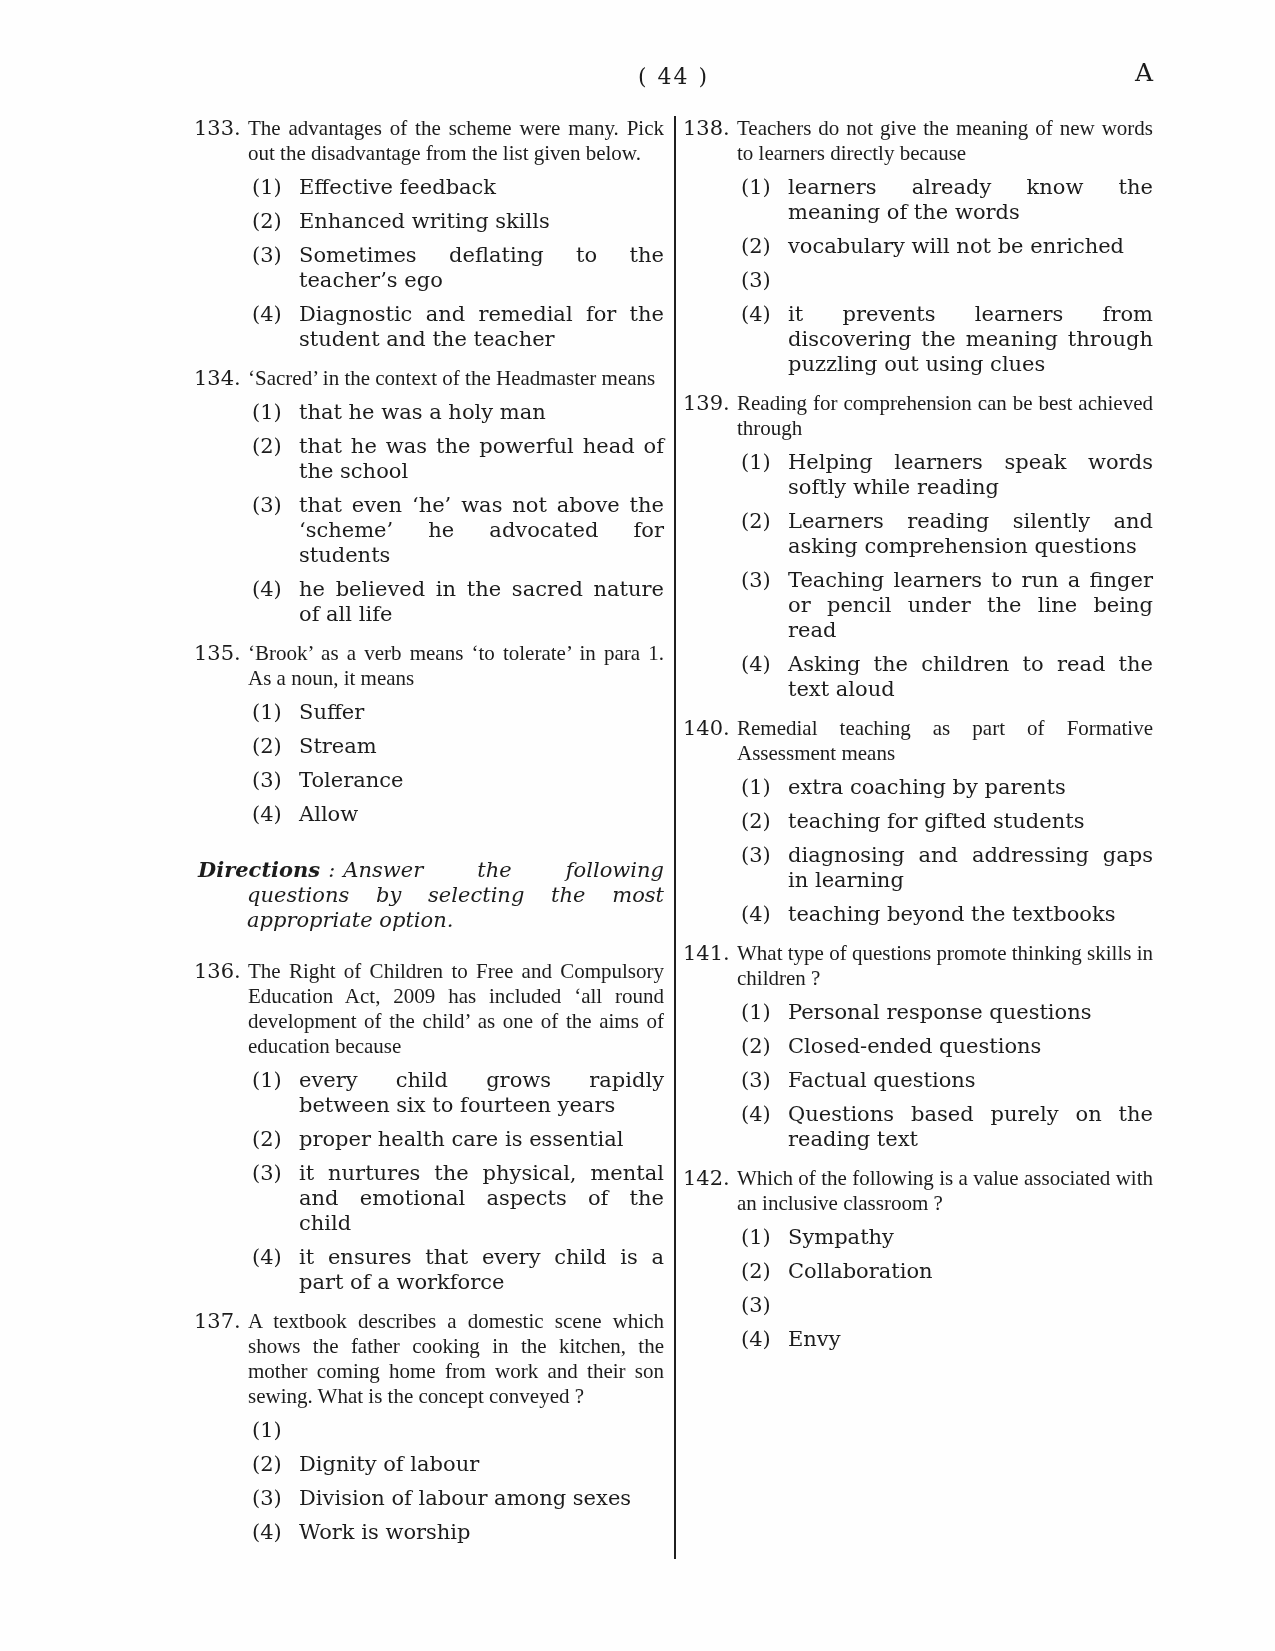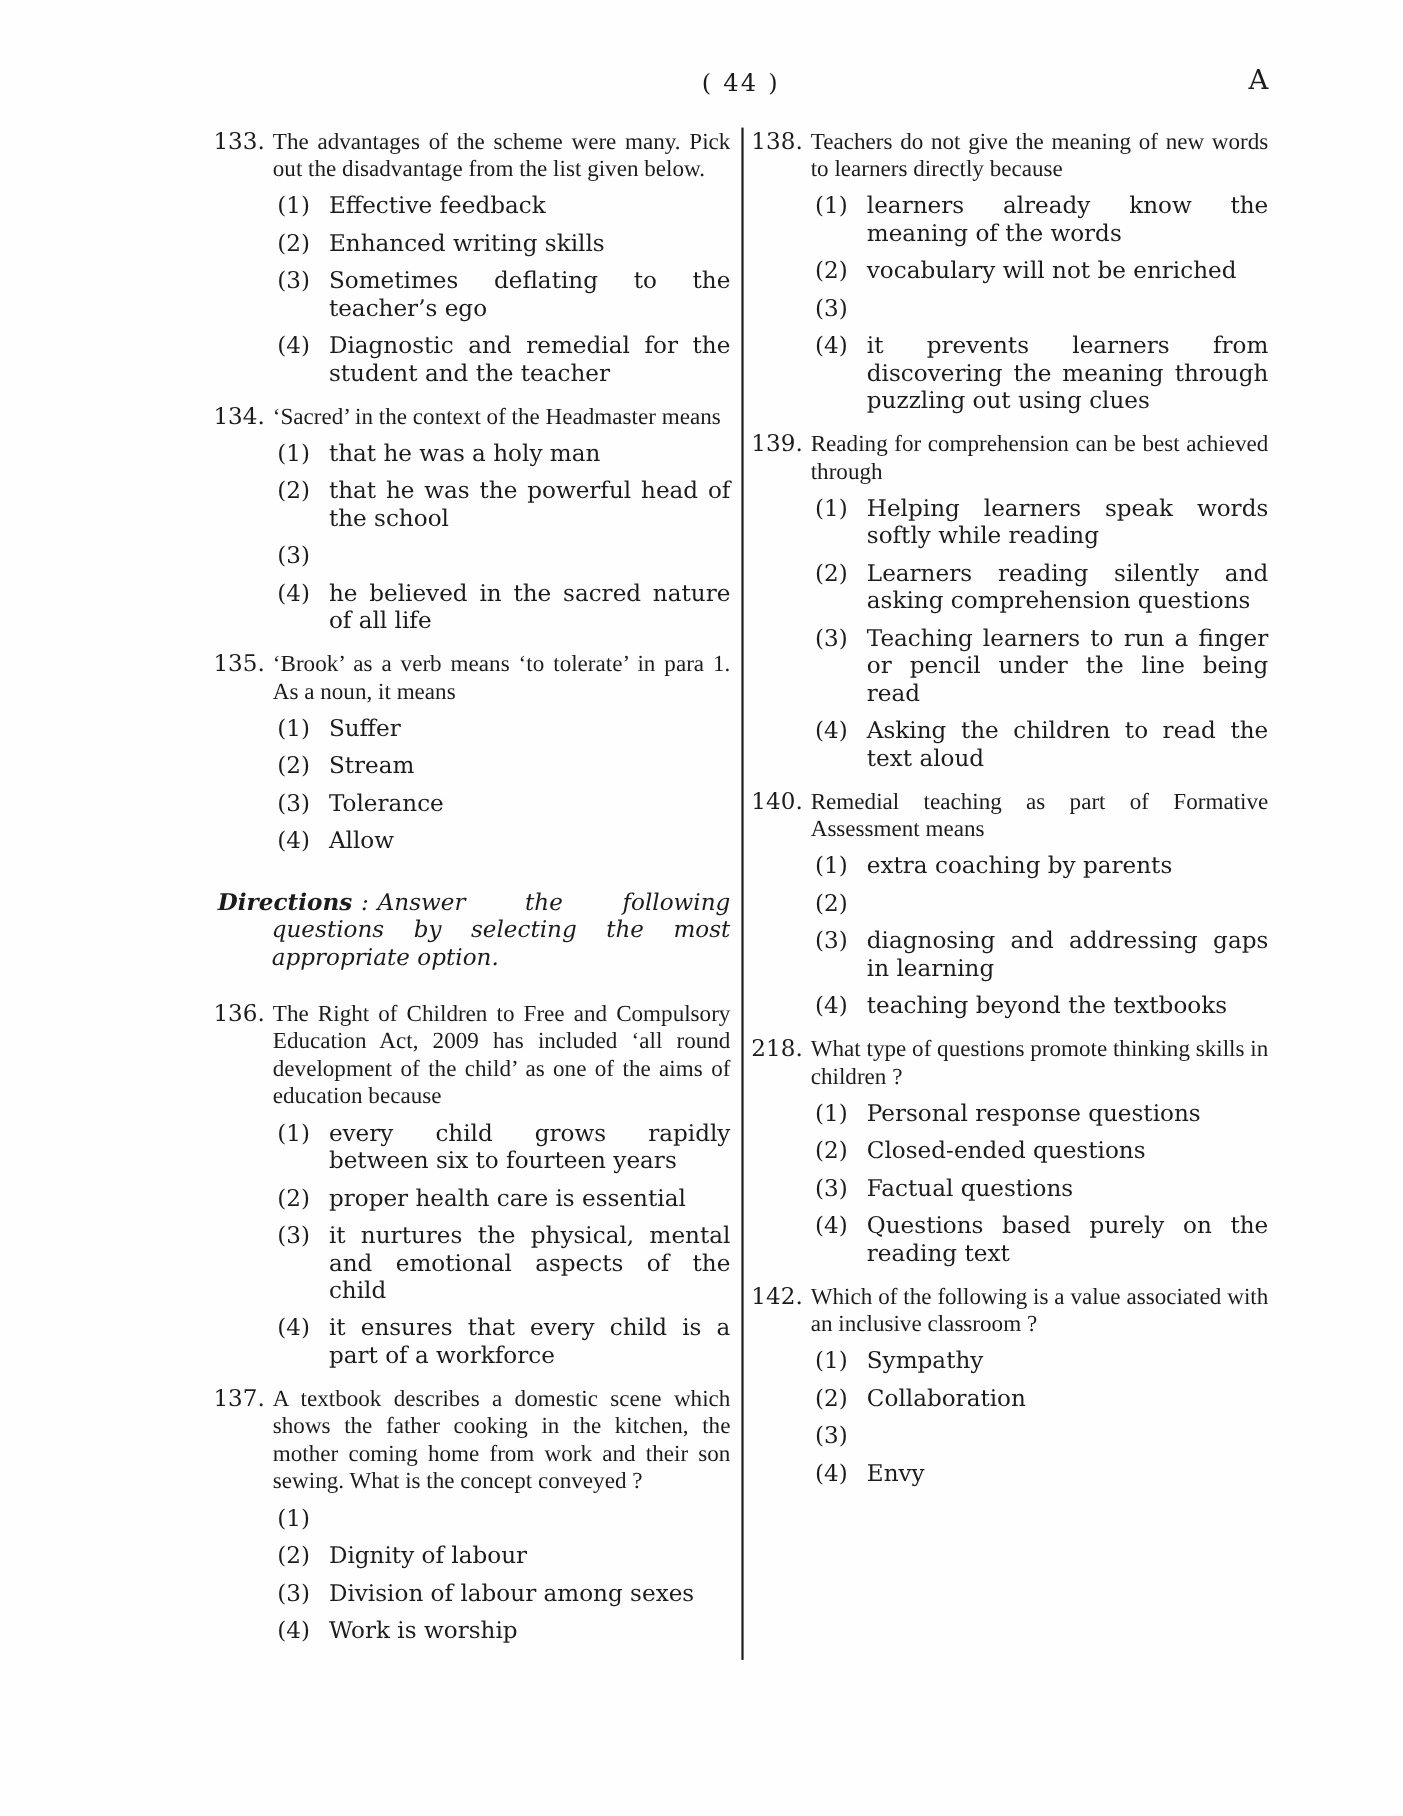--- a/index.html
+++ b/index.html
@@ -147,20 +147,21 @@
               <div class="opt">
     <div class="optnum">(1)</div>
     <div class="opttext">that he was a holy man</div>
   </div>
               <div class="opt">
     <div class="optnum">(2)</div>
     <div class="opttext">that he was the powerful head of the school</div>
   </div>
               <div class="opt">
     <div class="optnum">(3)</div>
+    <div class="opttext">that even ‘he’ was not above the ‘scheme’ he advocated for students</div>
   </div>
               <div class="opt">
     <div class="optnum">(4)</div>
     <div class="opttext">he believed in the sacred nature of all life</div>
   </div>
             </div>
     </div>
   </div>
         <div class="question">
     <div class="qnum">135.</div>
@@ -288,34 +289,35 @@
     <div class="qnum">140.</div>
     <div class="qbody">
       <div class="stem">Remedial teaching as part of Formative Assessment means</div>
       <div class="opts">
               <div class="opt">
     <div class="optnum">(1)</div>
     <div class="opttext">extra coaching by parents</div>
   </div>
               <div class="opt">
     <div class="optnum">(2)</div>
+    <div class="opttext">teaching for gifted students</div>
   </div>
               <div class="opt">
     <div class="optnum">(3)</div>
     <div class="opttext">diagnosing and addressing gaps in learning</div>
   </div>
               <div class="opt">
     <div class="optnum">(4)</div>
     <div class="opttext">teaching beyond the textbooks</div>
   </div>
             </div>
     </div>
   </div>
         <div class="question">
-    <div class="qnum">218.</div>
+    <div class="qnum">141.</div>
     <div class="qbody">
       <div class="stem">What type of questions promote thinking skills in children ?</div>
       <div class="opts">
               <div class="opt">
     <div class="optnum">(1)</div>
     <div class="opttext">Personal response questions</div>
   </div>
               <div class="opt">
     <div class="optnum">(2)</div>
     <div class="opttext">Closed-ended questions</div>

